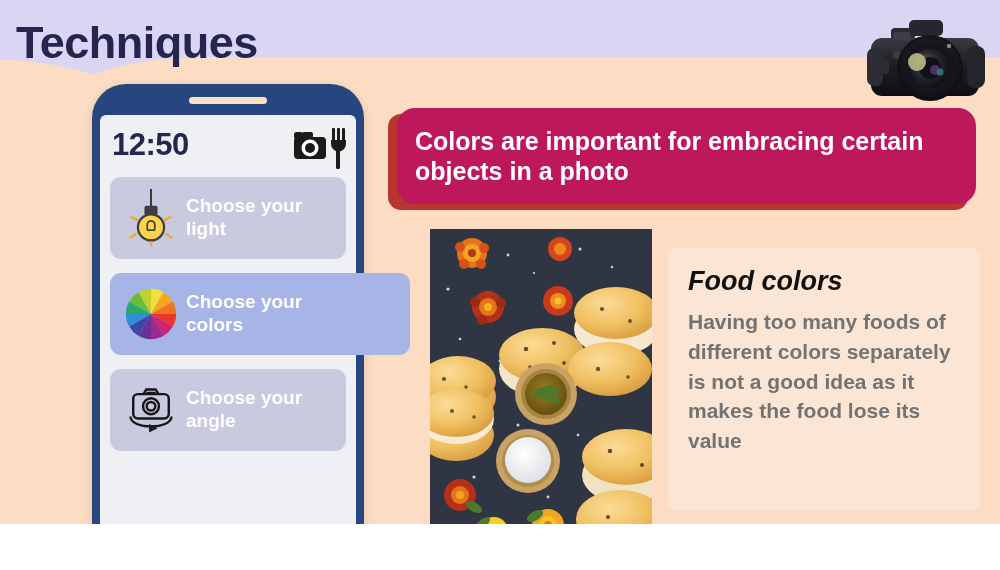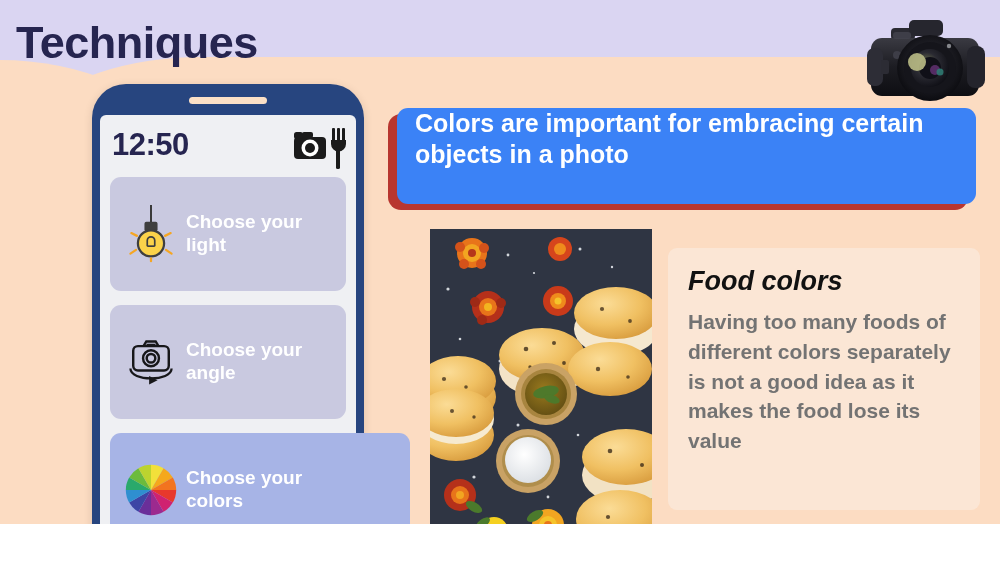--- a/index.html
+++ b/index.html
@@ -97,21 +97,21 @@
     right: 10px; top: 8px;
     width: 54px; height: 50px;
   }
 
   
   .list-item {
     position: relative;
     display: flex;
     align-items: center;
     margin: 0 10px 14px 10px;
-    padding: 26px 8px;
+    padding: 10px 8px;
     border-radius: 11px;
     min-height: 80px;
   }
   .list-item.plain { background: #c9c9e0; }
   .list-item.active {
     background: #a7b4e6;
     margin-right: -54px;
     padding-right: 56px;
   }
   .list-icon {
@@ -140,23 +140,24 @@
     position: absolute;
     left: 0; top: 6px;
     width: 580px; height: 96px;
     background: #b8362f;
     border-radius: 13px;
   }
   #banner {
     position: absolute;
     left: 9px; top: 0;
     width: 579px; height: 96px;
-    background: #3b82f6;
-    border-radius: 11px;
+    background: #be185d;
+    border-radius: 18px;
     display: flex;
+    align-items: center;
     padding: 0 18px;
   }
   #banner-text {
     font-size: 25px;
     font-weight: bold;
     color: #ffffff;
     line-height: 1.22;
   }
 
   
@@ -281,57 +282,57 @@
               <line x1="51" y1="30" x2="45" y2="33"></line>
               <line x1="8" y1="52" x2="14" y2="48"></line>
               <line x1="52" y1="52" x2="46" y2="48"></line>
               <line x1="30" y1="60" x2="30" y2="57"></line>
             </g>
           </svg>
         </span>
         <span class="list-label">Choose your light</span>
       </div>
 
-      <div class="list-item plain">
-        <span class="list-icon">
-          <svg viewBox="0 0 62 58" width="58" height="56">
-            <g fill="none" stroke="#17171a" stroke-width="2.6">
-              <rect x="12" y="12" width="38" height="26" rx="5"></rect>
-              <path d="M23 12 l3 -5 h10 l3 5"></path>
-              <circle cx="31" cy="25" r="8.5"></circle>
-              <circle cx="31" cy="25" r="4.6"></circle>
-            </g>
-            <rect x="26" y="9.5" width="10" height="2.6" rx="1.2" fill="#17171a"></rect>
-            <path d="M9 36 C9 50, 53 50, 53 36" fill="none" stroke="#17171a" stroke-width="2.4"></path>
-            <path d="M29 44 l9 4.5 l-9 4.5 z" fill="#17171a"></path>
-          </svg>
-        </span>
-        <span class="list-label">Choose your angle</span>
-      </div>
-
       <div class="list-item active">
         <span class="list-icon">
           <svg viewBox="0 0 60 60" width="56" height="56">
             <g transform="translate(30,30)">
               <path d="M0 0 L0 -27 A27 27 0 0 1 13.5 -23.38 Z" fill="#f2e03a"></path>
               <path d="M0 0 L13.5 -23.38 A27 27 0 0 1 23.38 -13.5 Z" fill="#f5a81c"></path>
               <path d="M0 0 L23.38 -13.5 A27 27 0 0 1 27 0 Z" fill="#f2741f"></path>
               <path d="M0 0 L27 0 A27 27 0 0 1 23.38 13.5 Z" fill="#e8382c"></path>
               <path d="M0 0 L23.38 13.5 A27 27 0 0 1 13.5 23.38 Z" fill="#cf2270"></path>
               <path d="M0 0 L13.5 23.38 A27 27 0 0 1 0 27 Z" fill="#9c2a8f"></path>
               <path d="M0 0 L0 27 A27 27 0 0 1 -13.5 23.38 Z" fill="#6a2f99"></path>
               <path d="M0 0 L-13.5 23.38 A27 27 0 0 1 -23.38 13.5 Z" fill="#3d45a5"></path>
               <path d="M0 0 L-23.38 13.5 A27 27 0 0 1 -27 0 Z" fill="#2f8fd0"></path>
               <path d="M0 0 L-27 0 A27 27 0 0 1 -23.38 -13.5 Z" fill="#2aa96b"></path>
               <path d="M0 0 L-23.38 -13.5 A27 27 0 0 1 -13.5 -23.38 Z" fill="#6cbb3c"></path>
               <path d="M0 0 L-13.5 -23.38 A27 27 0 0 1 0 -27 Z" fill="#bcd32f"></path>
             </g>
           </svg>
         </span>
         <span class="list-label">Choose your colors</span>
+      </div>
+
+      <div class="list-item plain">
+        <span class="list-icon">
+          <svg viewBox="0 0 62 58" width="58" height="56">
+            <g fill="none" stroke="#17171a" stroke-width="2.6">
+              <rect x="12" y="12" width="38" height="26" rx="5"></rect>
+              <path d="M23 12 l3 -5 h10 l3 5"></path>
+              <circle cx="31" cy="25" r="8.5"></circle>
+              <circle cx="31" cy="25" r="4.6"></circle>
+            </g>
+            <rect x="26" y="9.5" width="10" height="2.6" rx="1.2" fill="#17171a"></rect>
+            <path d="M9 36 C9 50, 53 50, 53 36" fill="none" stroke="#17171a" stroke-width="2.4"></path>
+            <path d="M29 44 l9 4.5 l-9 4.5 z" fill="#17171a"></path>
+          </svg>
+        </span>
+        <span class="list-label">Choose your angle</span>
       </div>
 
     </div>
   </div>
 
   <div id="banner-wrap">
     <div id="banner-shadow"></div>
     <div id="banner">
       <div id="banner-text">Colors are important for embracing certain objects in a photo</div>
     </div>

